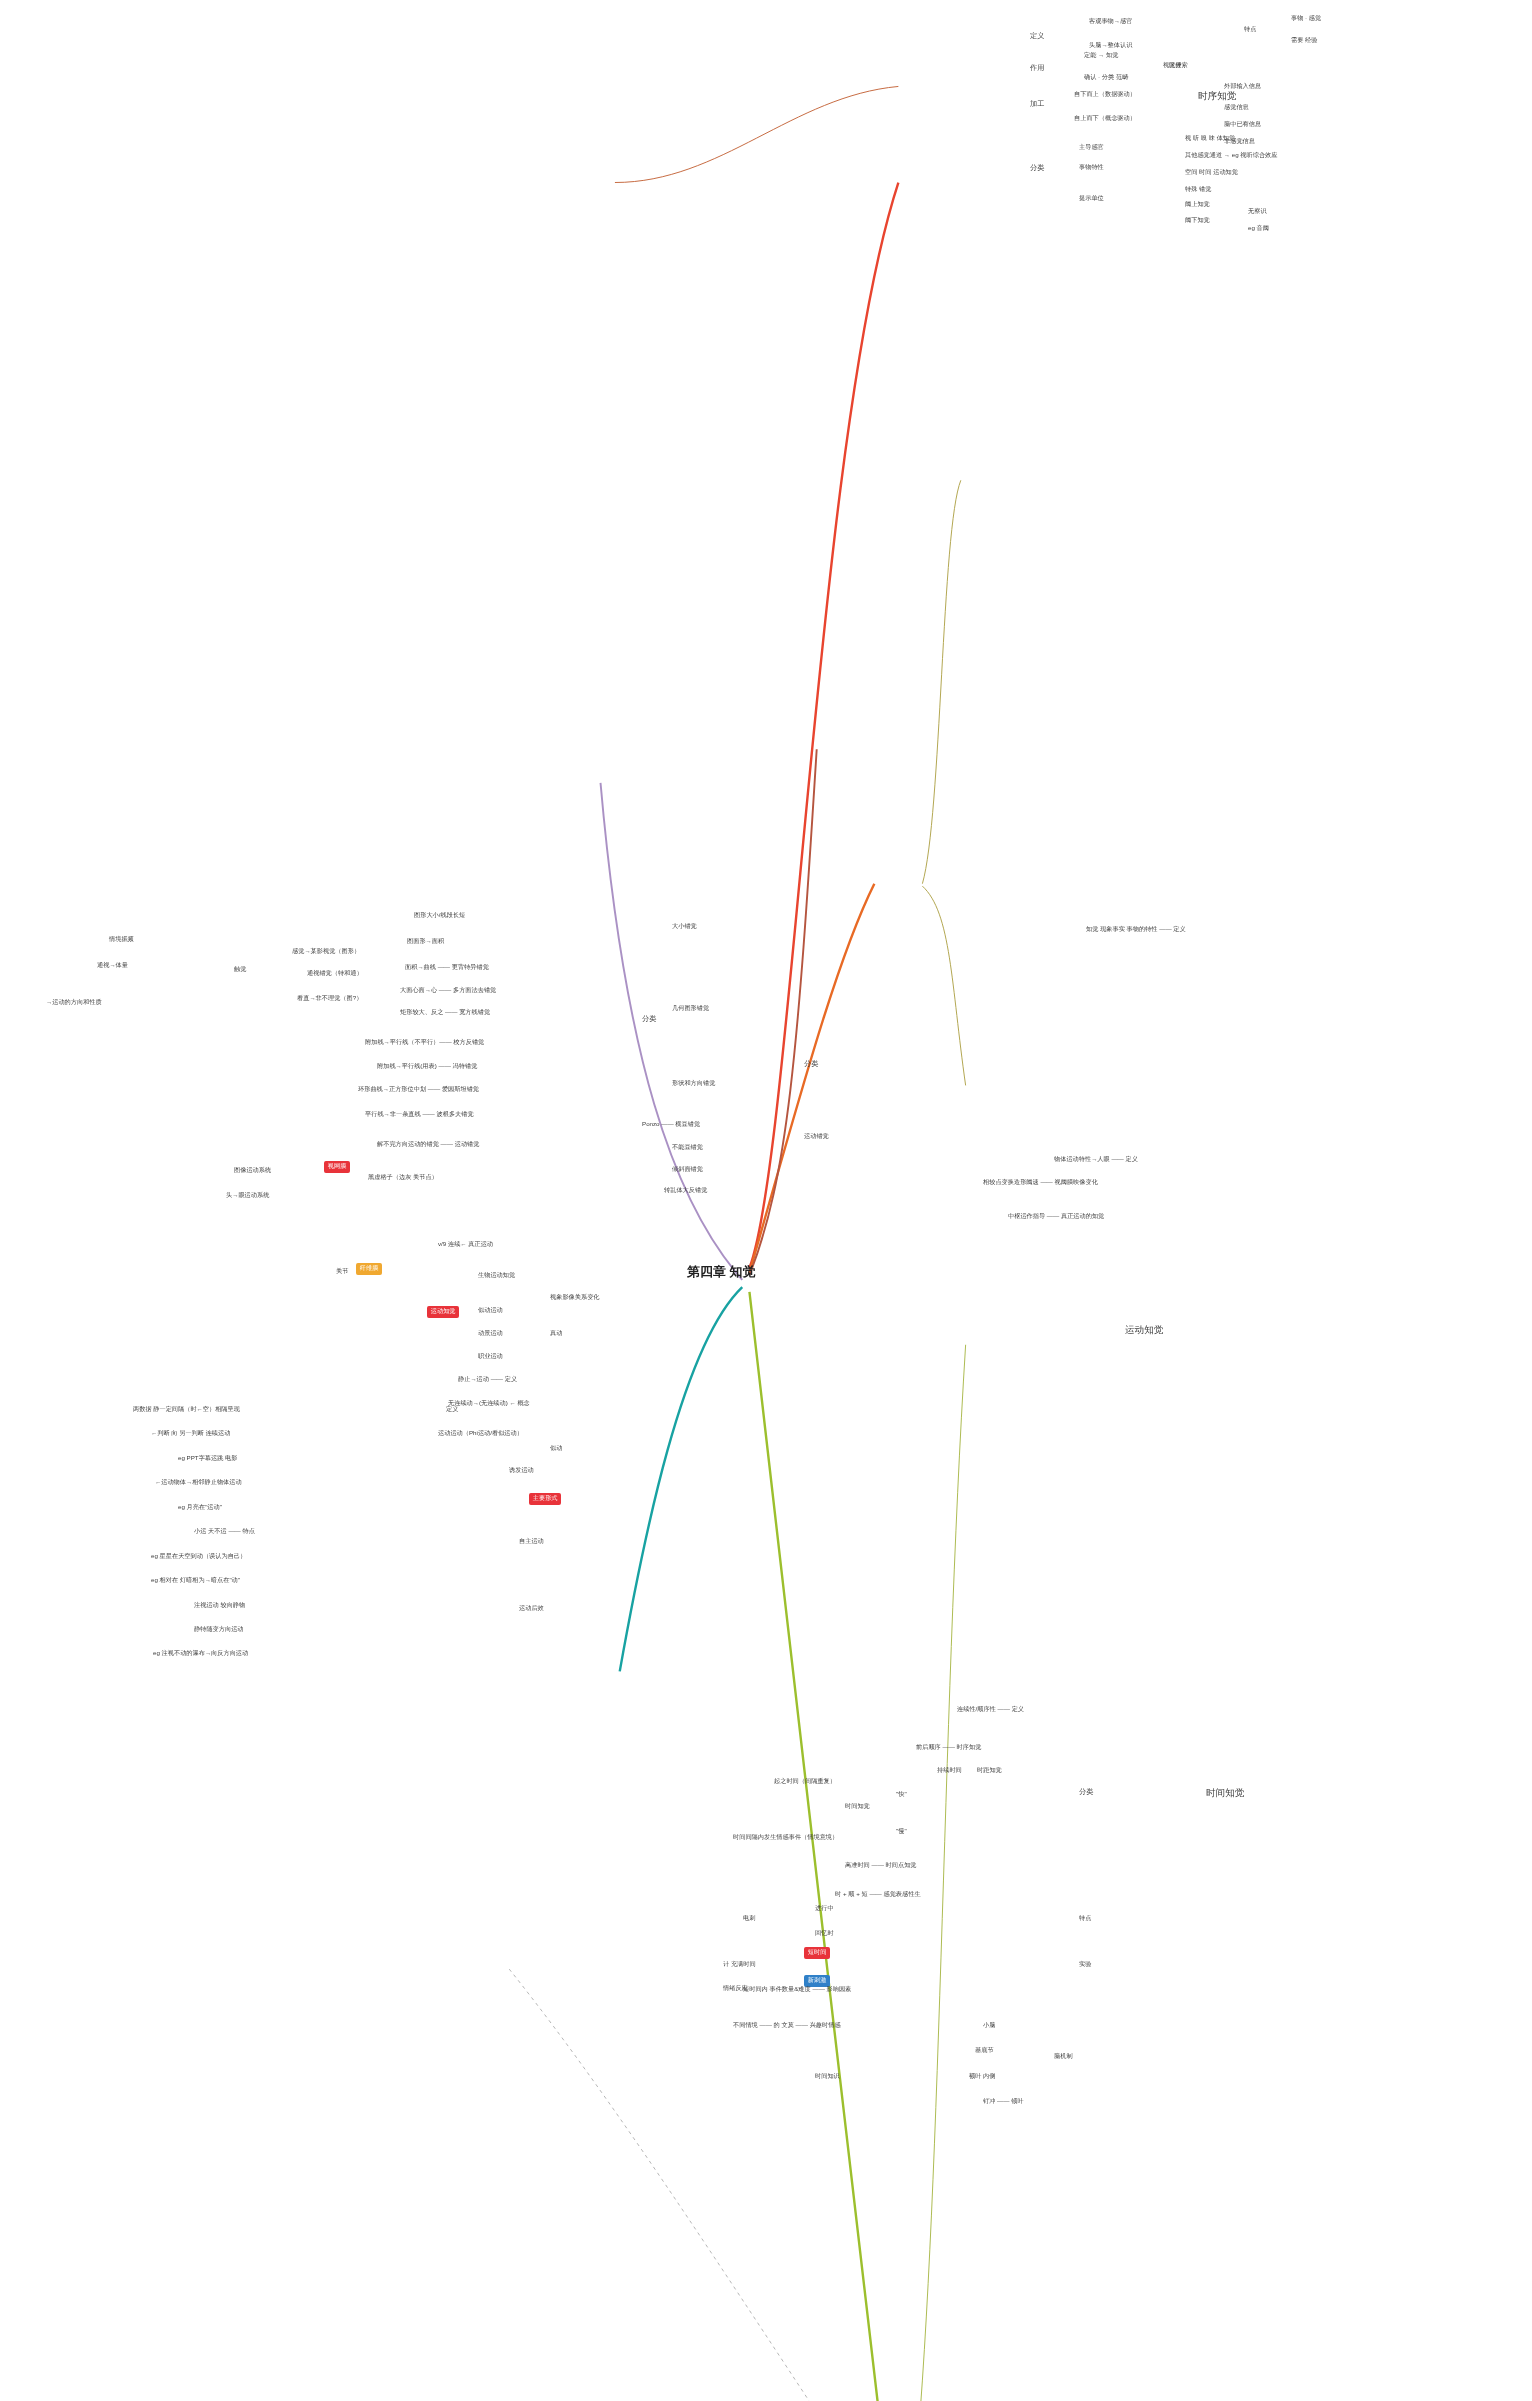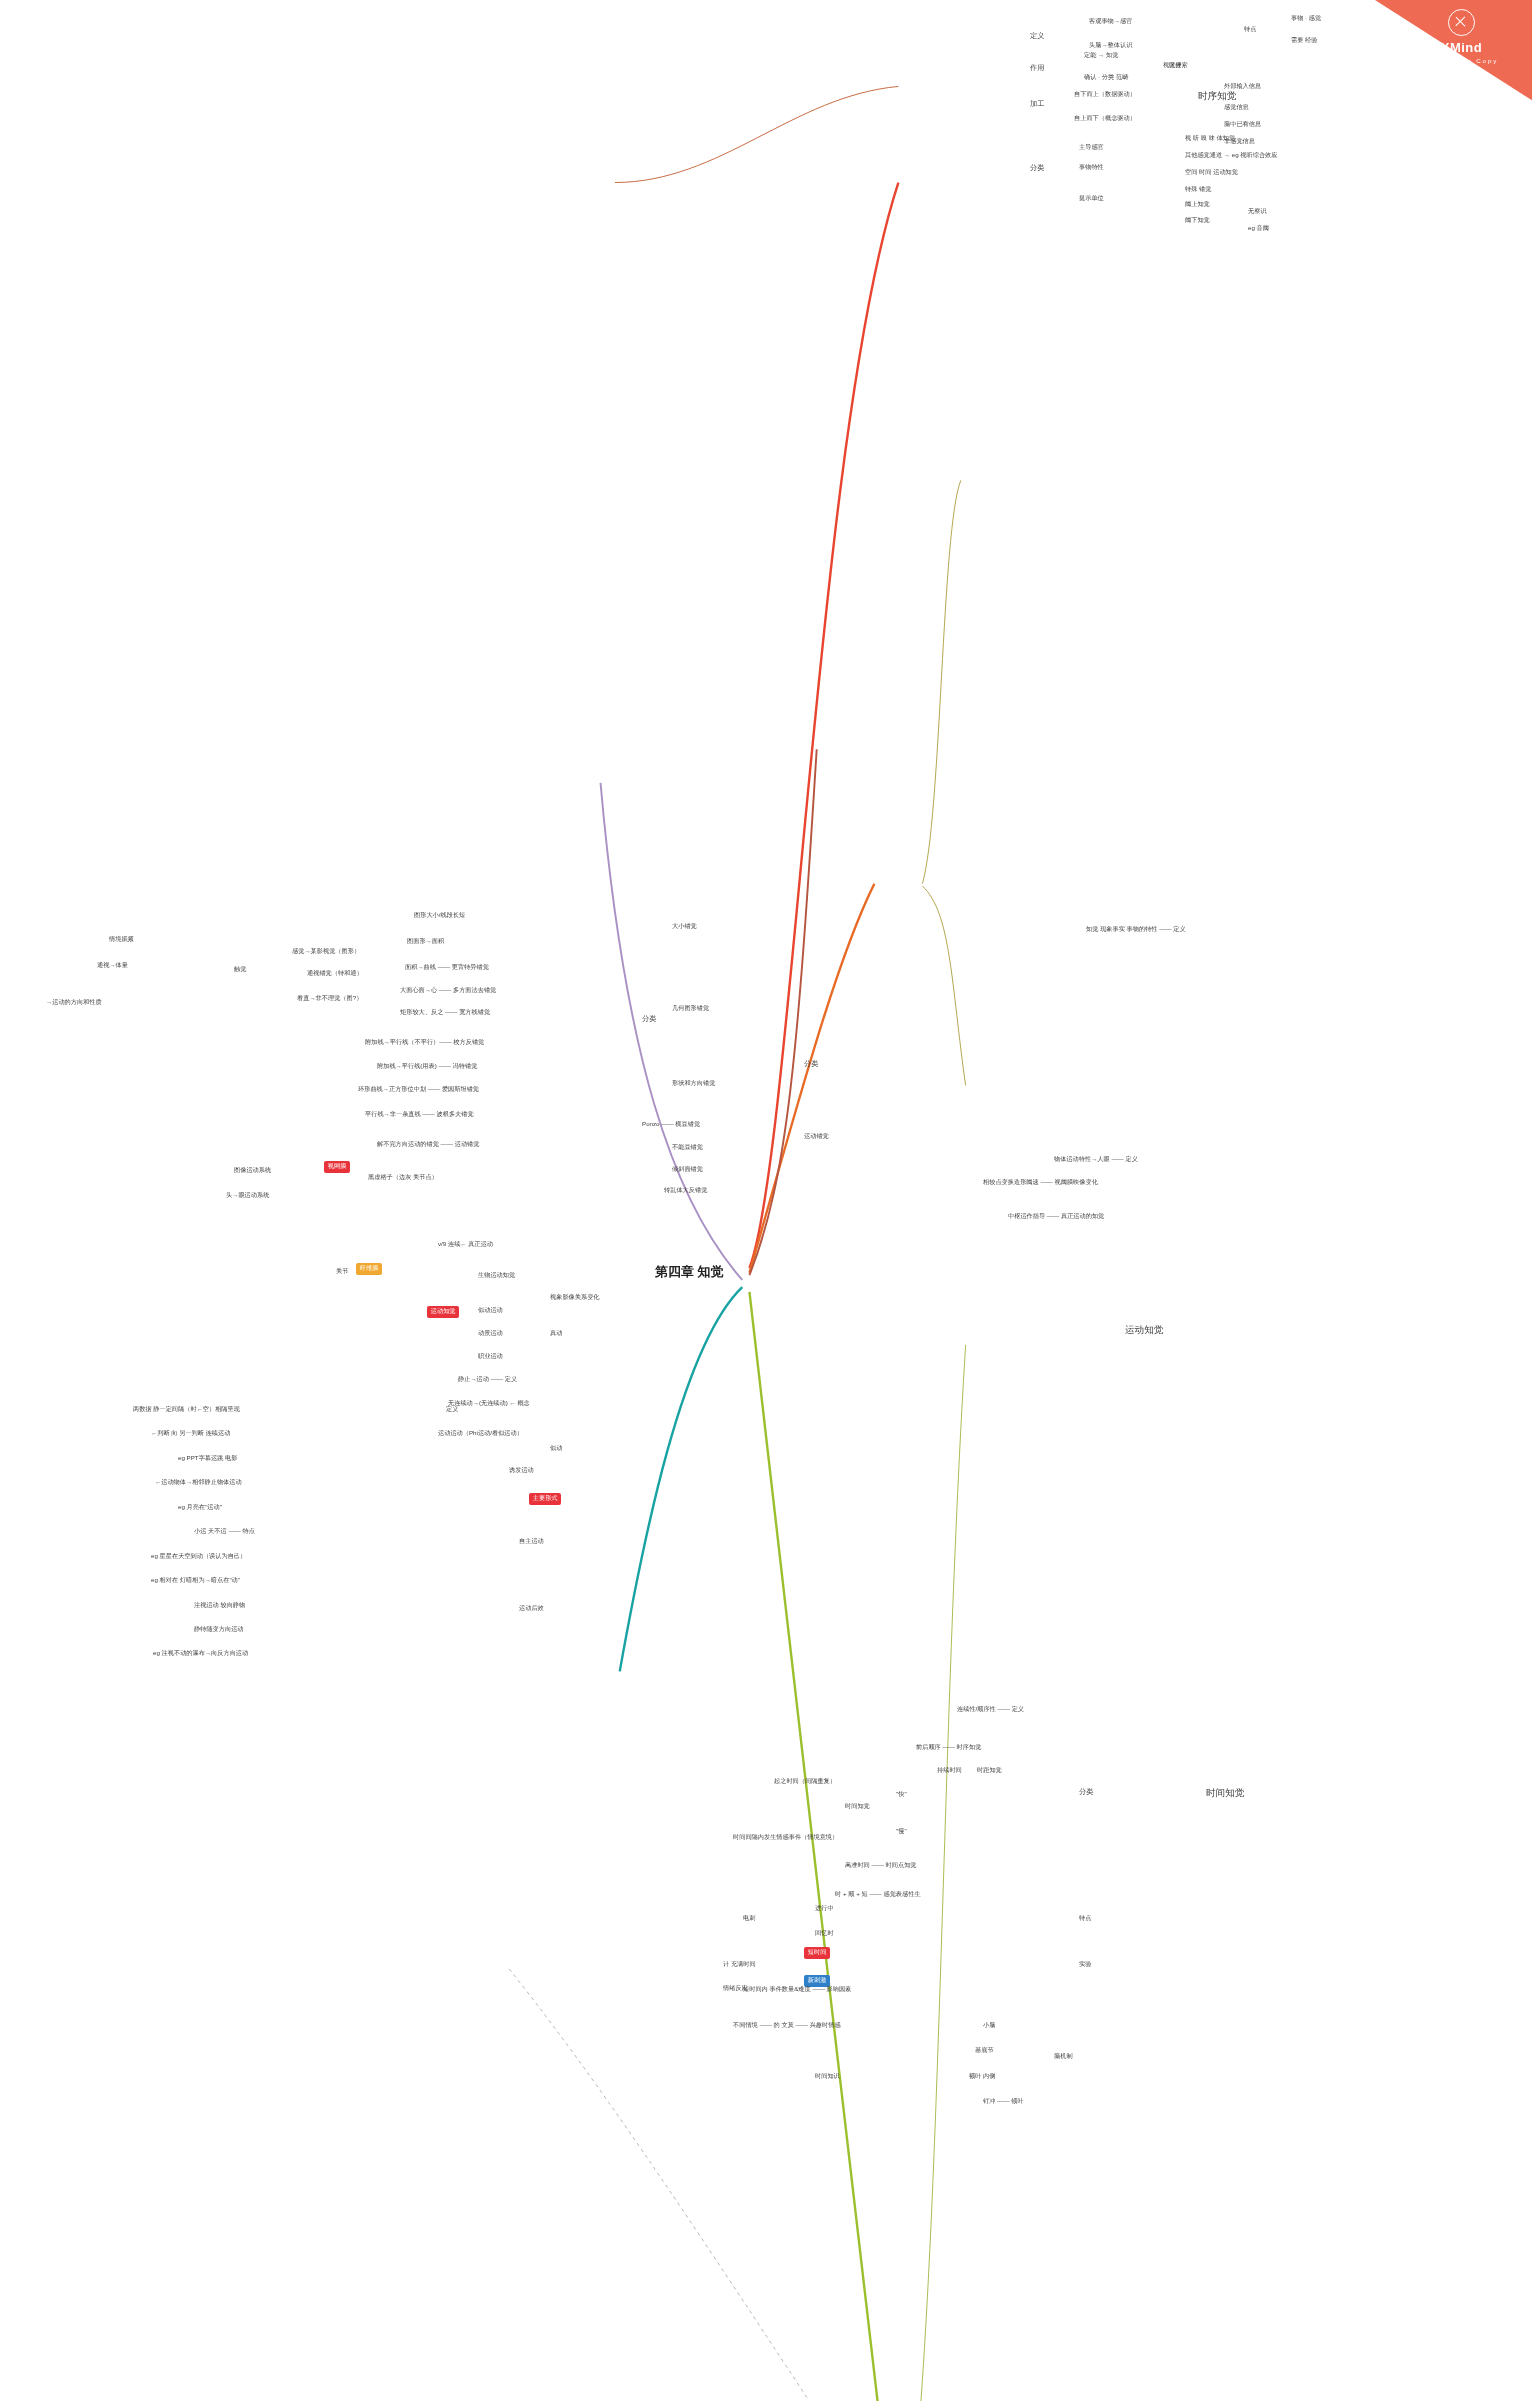--- a/index.html
+++ b/index.html
@@ -38,30 +38,22 @@
       <path d="M1060,4100 C1300,4400 1550,4800 1870,5280" stroke="#999" stroke-width="1.5" stroke-dasharray="7 8"></path>
 
       <path d="M1280,380 C1500,380 1650,200 1870,180" stroke="#c4653b" stroke-width="2"></path>
       <path d="M1920,1840 C1960,1700 1960,1100 2000,1000" stroke="#b0a34a" stroke-width="2"></path>
       <path d="M1920,1845 C1980,1900 1980,2050 2010,2260" stroke="#b0a34a" stroke-width="2"></path>
       <path d="M1900,5200 C1960,4600 1960,3600 2010,2800" stroke="#a9b84a" stroke-width="2"></path>
       <path d="M1900,5210 C1960,5600 1960,6200 2010,6500" stroke="#a9b84a" stroke-width="2"></path>
     </g>
   </svg>
 
-  <div class="center-topic" style="left:655px;top:1263px;text-align:center;">第四章 知觉</div>
+  <div class="center-topic" style="left:687px;top:1263px;text-align:center;">第四章 知觉</div>
 
-  <div id="xmind-badge">
-    <div class="tri"></div>
-    <div class="inner">
-      <div class="ring"></div>
-      <div class="t1">XMind</div>
-      <div class="t2">Evaluation Copy</div>
-    </div>
-  </div>
 
   <div id="nodes-layer">
       <div class="node" style="font-size: 9.6px; left: 1198px; top: 90px;">时序知觉</div>
       <div class="node" style="left: 1030px; top: 31px;">定义</div>
       <div class="node small" style="left: 1089px; top: 17.3px;">客观事物→感官</div>
       <div class="node small" style="left: 1089px; top: 41px;">头脑→整体认识</div>
       <div class="node small" style="left: 1244px; top: 24.5px;">特点</div>
       <div class="node small" style="left: 1291px; top: 14.4px;">事物 · 感觉</div>
       <div class="node small" style="left: 1291px; top: 36px;">需要 经验</div>
       <div class="node" style="left: 1030px; top: 63px;">作用</div>

